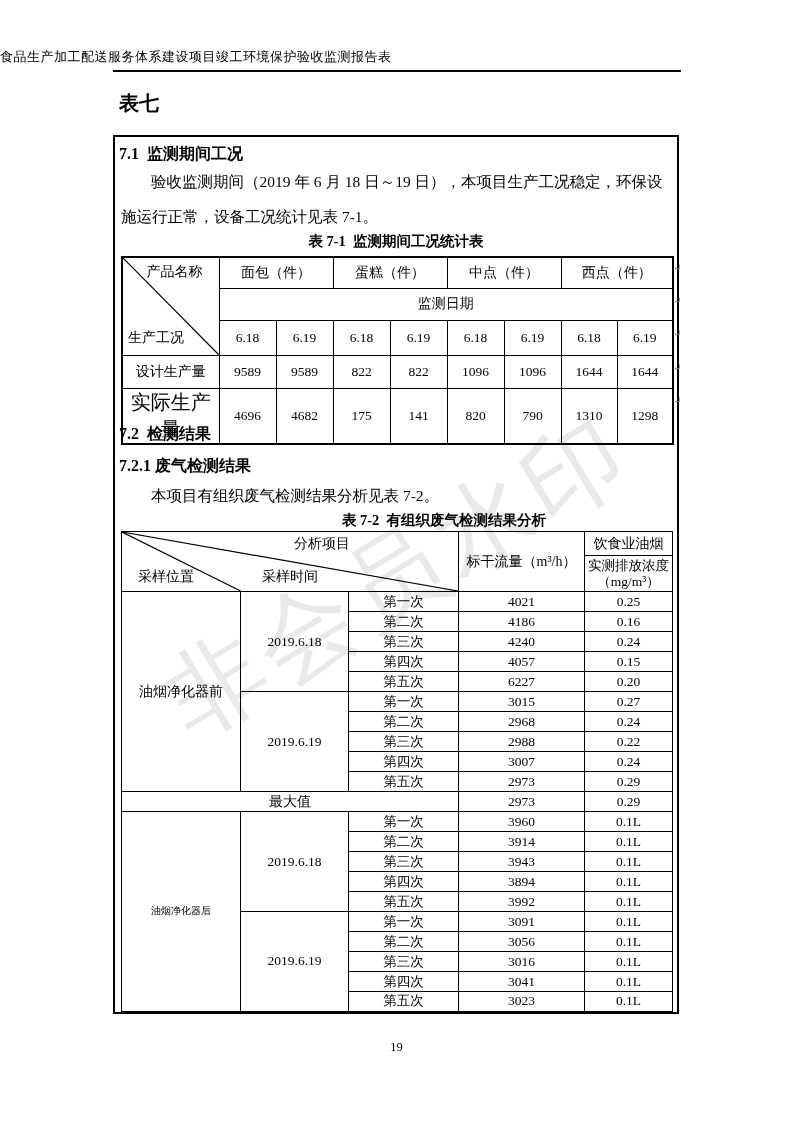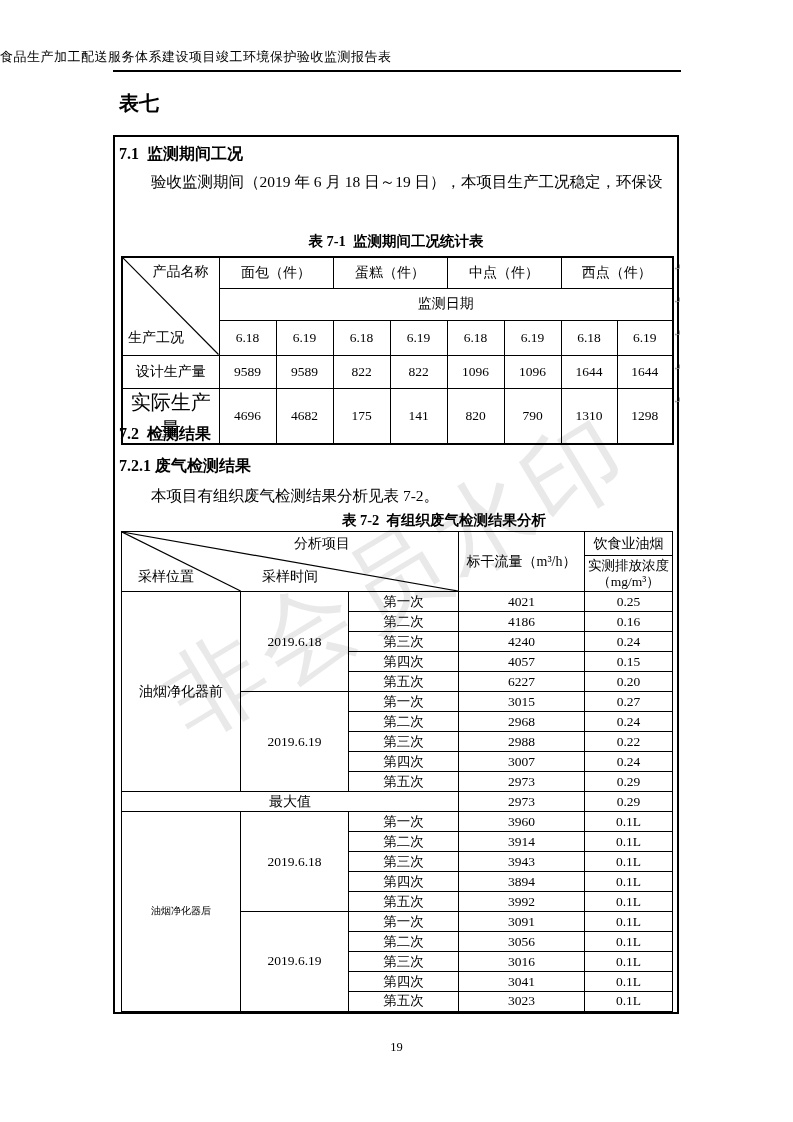--- a/index.html
+++ b/index.html
@@ -51,41 +51,42 @@
   <div class="watermark">非会员水印</div>
 
   <div class="abs layer doc-header">食品生产加工配送服务体系建设项目竣工环境保护验收监测报告表</div>
   <div class="abs layer header-rule"></div>
   <div class="abs layer sec-label keep-space">表七</div>
 
   <div class="abs layer content-box"></div>
 
   <div class="abs layer h1 keep-space" style="left:119px; top:144px;">7.1  监测期间工况</div>
   <div class="abs layer body-text" style="left:151px; top:172px;">验收监测期间（2019 年 6 月 18 日～19 日），本项目生产工况稳定，环保设</div>
+  <div class="abs layer body-text" style="left:121px; top:207px;">施运行正常，设备工况统计见表 7-1。</div>
   <div class="abs layer caption keep-space" style="top:232px;">表 7-1  监测期间工况统计表</div>
 
   <table class="t1">
     <colgroup>
       <col style="width:97px">
         <col style="width:57px">
         <col style="width:57px">
         <col style="width:57px">
         <col style="width:57px">
       <col style="width:57px">
         <col style="width:57px">
         <col style="width:56px">
         <col style="width:56px">
     </colgroup>
     <tbody>
         <tr style="height:31px">
       <td class="diag" rowspan="3">
         <svg viewBox="0 0 97 98" preserveAspectRatio="none">
               <line x1="0" y1="0" x2="97" y2="98" stroke="#000" stroke-width="1.2"></line>
             </svg>
-        <span class="lab" style="top:5px; right:10px;">产品名称</span>
+        <span class="lab" style="top:5px; right:16px;">产品名称</span>
         <span class="lab" style="bottom:8px; left:5px;">生产工况</span>
       </td>
       <td colspan="2" style="font-size:14px;">面包（件）</td>
       <td colspan="2" style="font-size:14px;">蛋糕（件）</td>
       <td colspan="2" style="font-size:14px;">中点（件）</td>
       <td colspan="2" style="font-size:14px;">西点（件）</td>
     </tr>
     <tr style="height:32px">
       <td colspan="8" style="font-size:14px;">监测日期</td>
     </tr>

